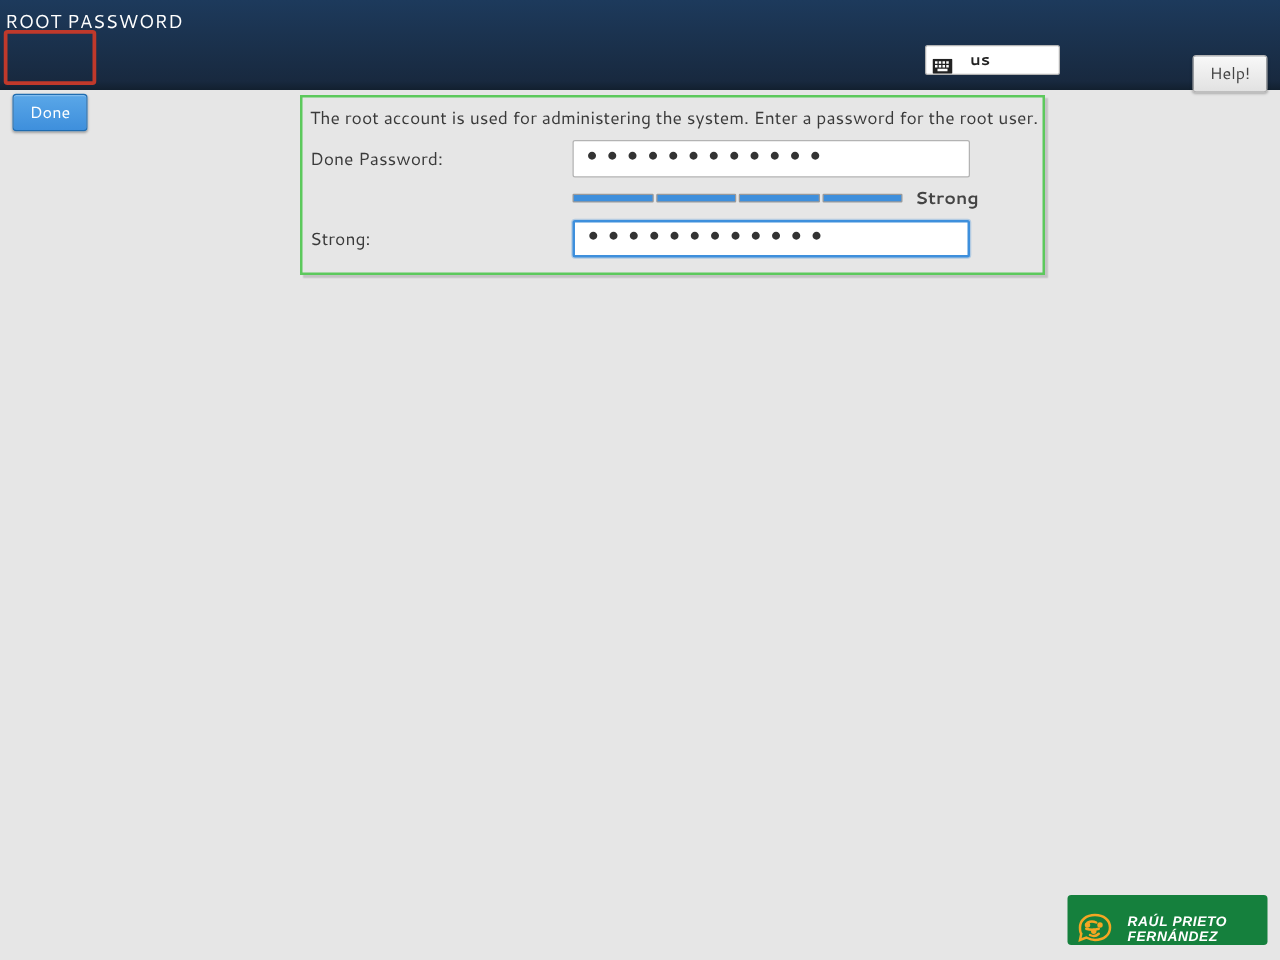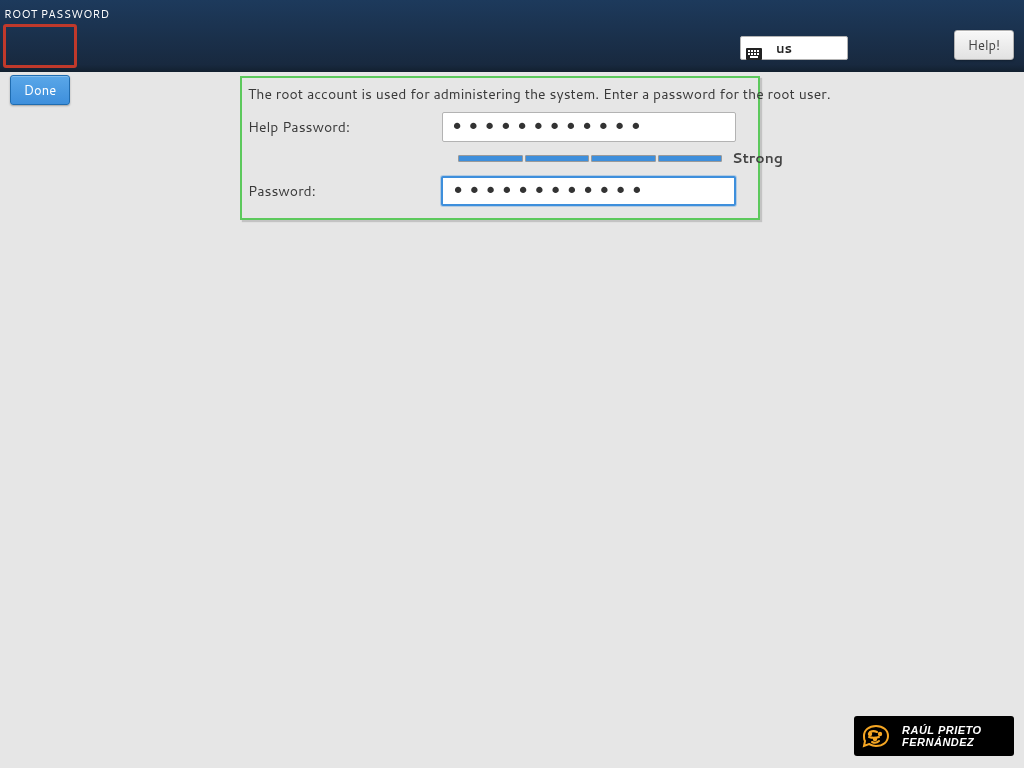--- a/index.html
+++ b/index.html
@@ -9,21 +9,21 @@
     height: 72px;
     background: #1a2e48;
     background: linear-gradient(180deg, #1d3a5c 0%, #18293f 90%, #12202f 100%);
     position: relative;
   }
   .page-title {
     position: absolute;
     left: 4px;
     top: 6px;
     color: #fff;
-    font-size: 11px;
+    font-size: 15px;
     font-weight: 500;
     letter-spacing: 0.3px;
   }
   .installer-title {
     position: absolute;
     right: 9px;
     top: 6px;
     color: #fff;
     font-size: 15px;
     font-weight: 500;
@@ -62,35 +62,35 @@
     display: flex;
     align-items: center;
     padding: 0 5px;
     gap: 14px;
     cursor: pointer;
   }
   .kb-icon { width: 16px; height: 12px; }
   .kb-label { color: #222; font-size: 13px; font-weight: 700; }
   .help-btn {
     position: absolute;
-    right: 10px; top: 30px;
+    right: 10px; top: 44px;
     width: 60px; height: 30px;
     background: linear-gradient(180deg, #f8f8f8 0%, #e2e2e2 100%);
     border: 1px solid #b3b3b3;
     border-radius: 3px;
     color: #444;
     font-size: 13px;
     font-family: inherit;
     box-shadow: inset 0 1px 0 rgba(255,255,255,0.6), 0 1px 2px rgba(0,0,0,0.25);
     cursor: pointer;
   }
   .form-panel {
     position: absolute;
     left: 240px; top: 76px;
-    width: 520px;
+    width: 596px;
     padding: 4px 22px 10px 4px;
     border: 2px solid #5cc95c;
     background: #e6e6e6;
     box-shadow: 2px 2px 1px rgba(0,0,0,0.15);
   }
   .instruction {
     font-size: 14px;
     color: #3a3a3a;
     padding: 2px 2px 6px 2px;
     white-space: nowrap;
@@ -149,24 +149,24 @@
     font-size: 14px;
     font-weight: 700;
     color: #444;
     width: 48px;
     text-align: right;
   }
   .watermark {
     position: absolute;
     right: 10px; bottom: 12px;
     width: 160px; height: 40px;
-    background: #000000;
-    border-radius: 3px;
-    display: flex;
-    align-items: center;
+    background: #15803d;
+    border-radius: 3px;
+    display: flex;
+    align-items: flex-end;
     padding: 0 6px 0 4px;
     gap: 8px;
   }
   .wm-icon {
     width: 36px; height: 28px;
     position: relative;
   }
   .wm-text {
     color: #fff;
     font-family: Arial, sans-serif;
@@ -204,36 +204,36 @@
     <span class="kb-label">us</span>
   </div>
 
   <button class="help-btn">Help!</button>
 </div>
 
 <div class="form-panel">
   <div class="instruction">The root account is used for administering the system.  Enter a password for the root user.</div>
 
   <div class="form-row">
-    <div class="form-label">Help Password:</div>
+    <div class="form-label">Done Password:</div>
     <div class="text-input">••••••••••••</div>
   </div>
 
   <div class="strength-row">
     <div class="strength-meter">
       <div class="seg"></div>
       <div class="seg"></div>
       <div class="seg"></div>
       <div class="seg"></div>
     </div>
     <div class="strength-text">Strong</div>
   </div>
 
   <div class="form-row">
-    <div class="form-label">Password:</div>
+    <div class="form-label">Strong:</div>
     <div class="text-input focused">••••••••••••</div>
   </div>
 </div>
 
 <div class="watermark">
   <span class="wm-icon">
     <svg viewBox="0 0 36 28" width="36" height="28">
       <g fill="none" stroke="#f5a623" stroke-width="2" stroke-linecap="round">
         <path d="M6 14c0-6 5-10 12-10s12 4 12 10-5 10-12 10c-3 0-5-1-7-2l-5 2 1-5c-1-1-1-3-1-5z"></path>
         <path d="M12 10c2-1 5-1 7 0M11 15c3 1 7 1 10 0M14 20c2 1 5 1 7-1"></path>

